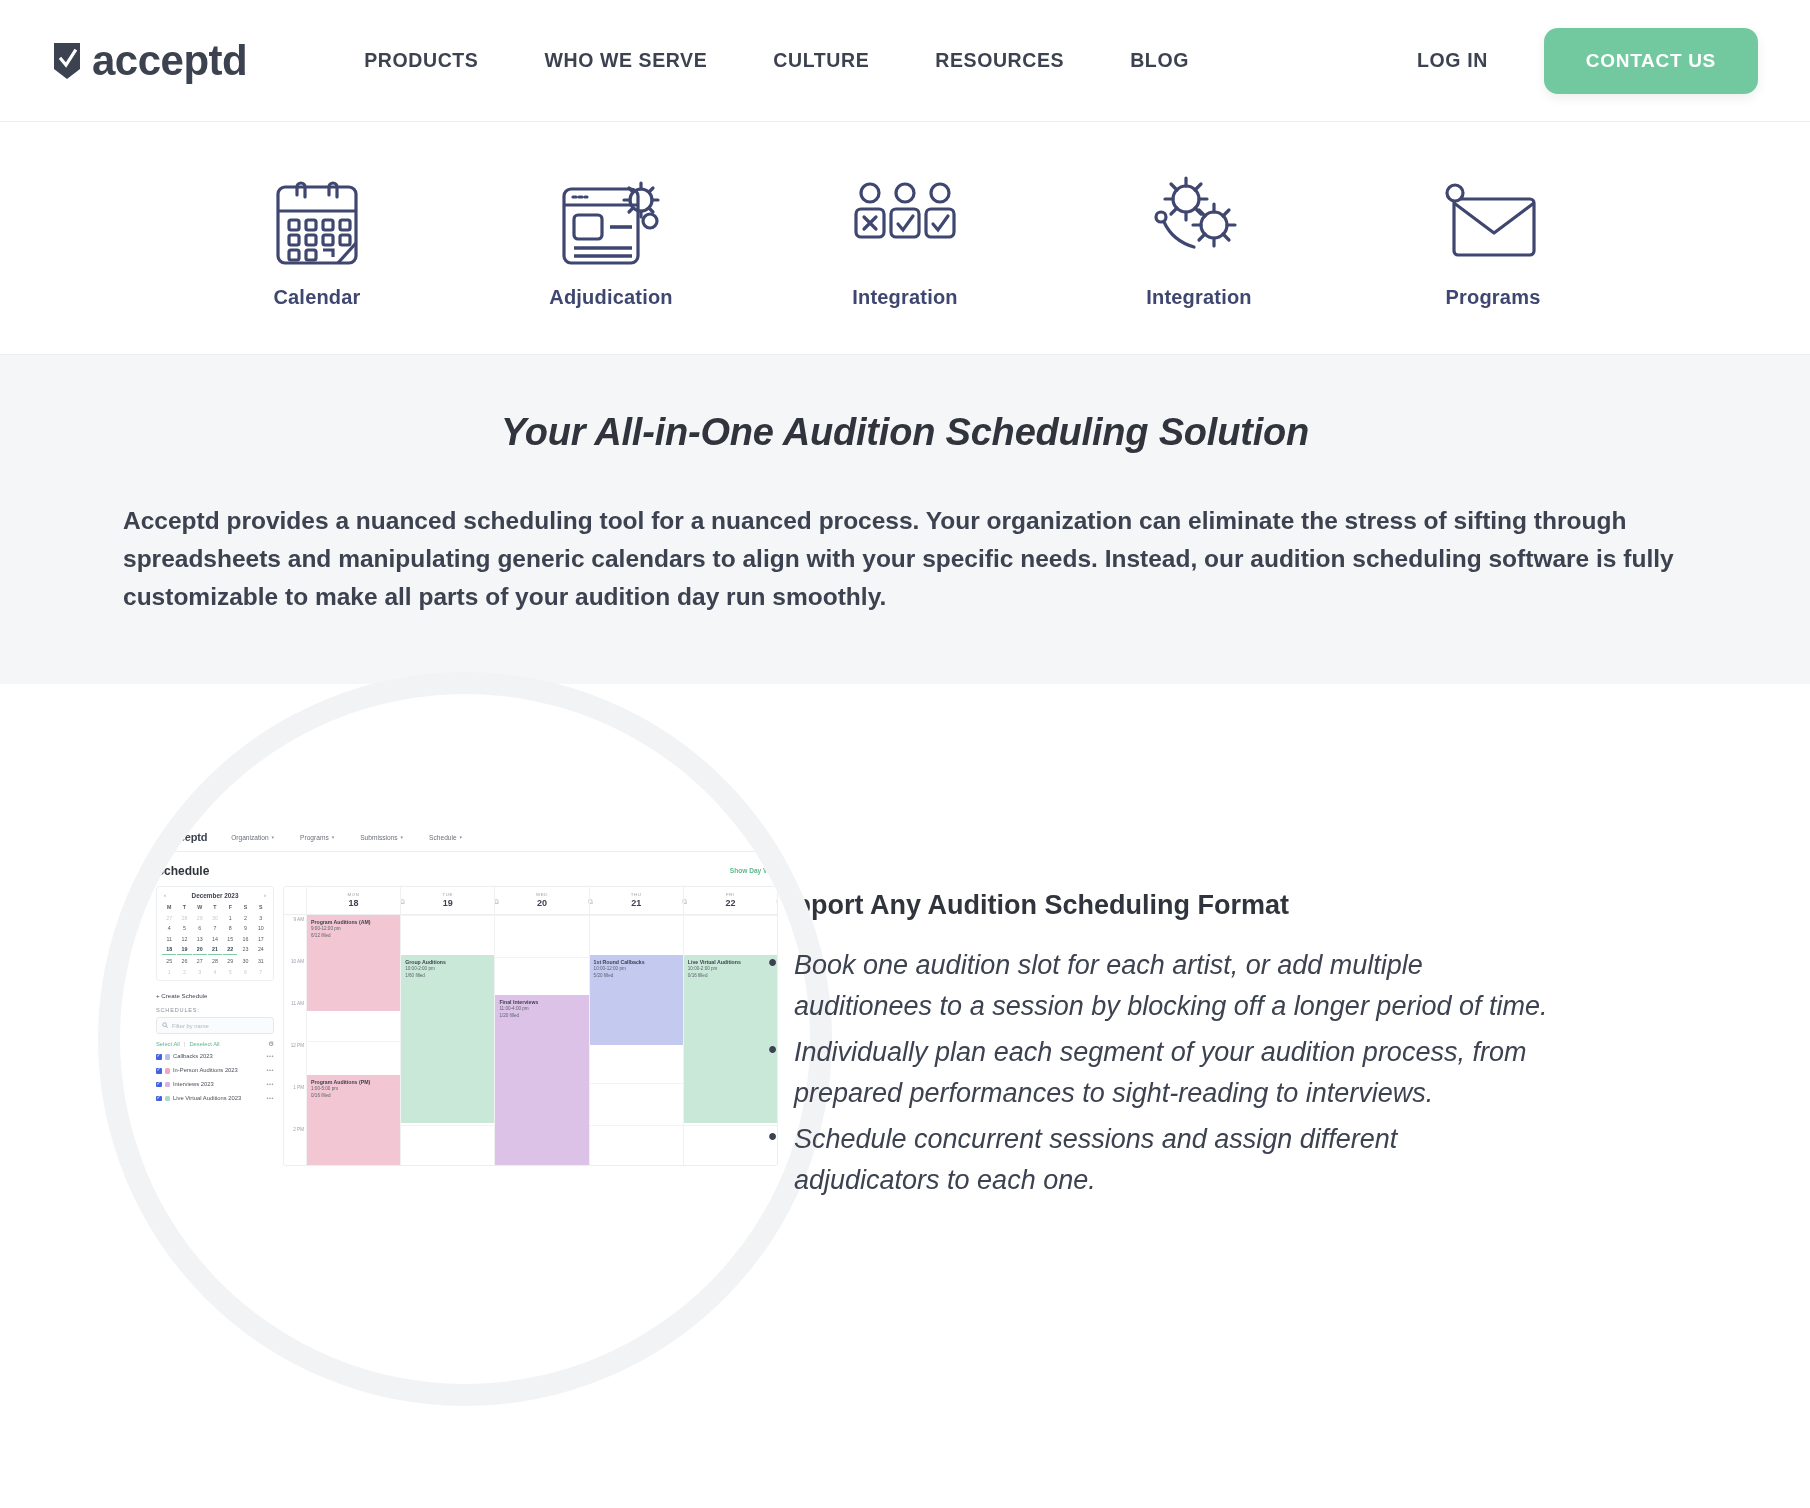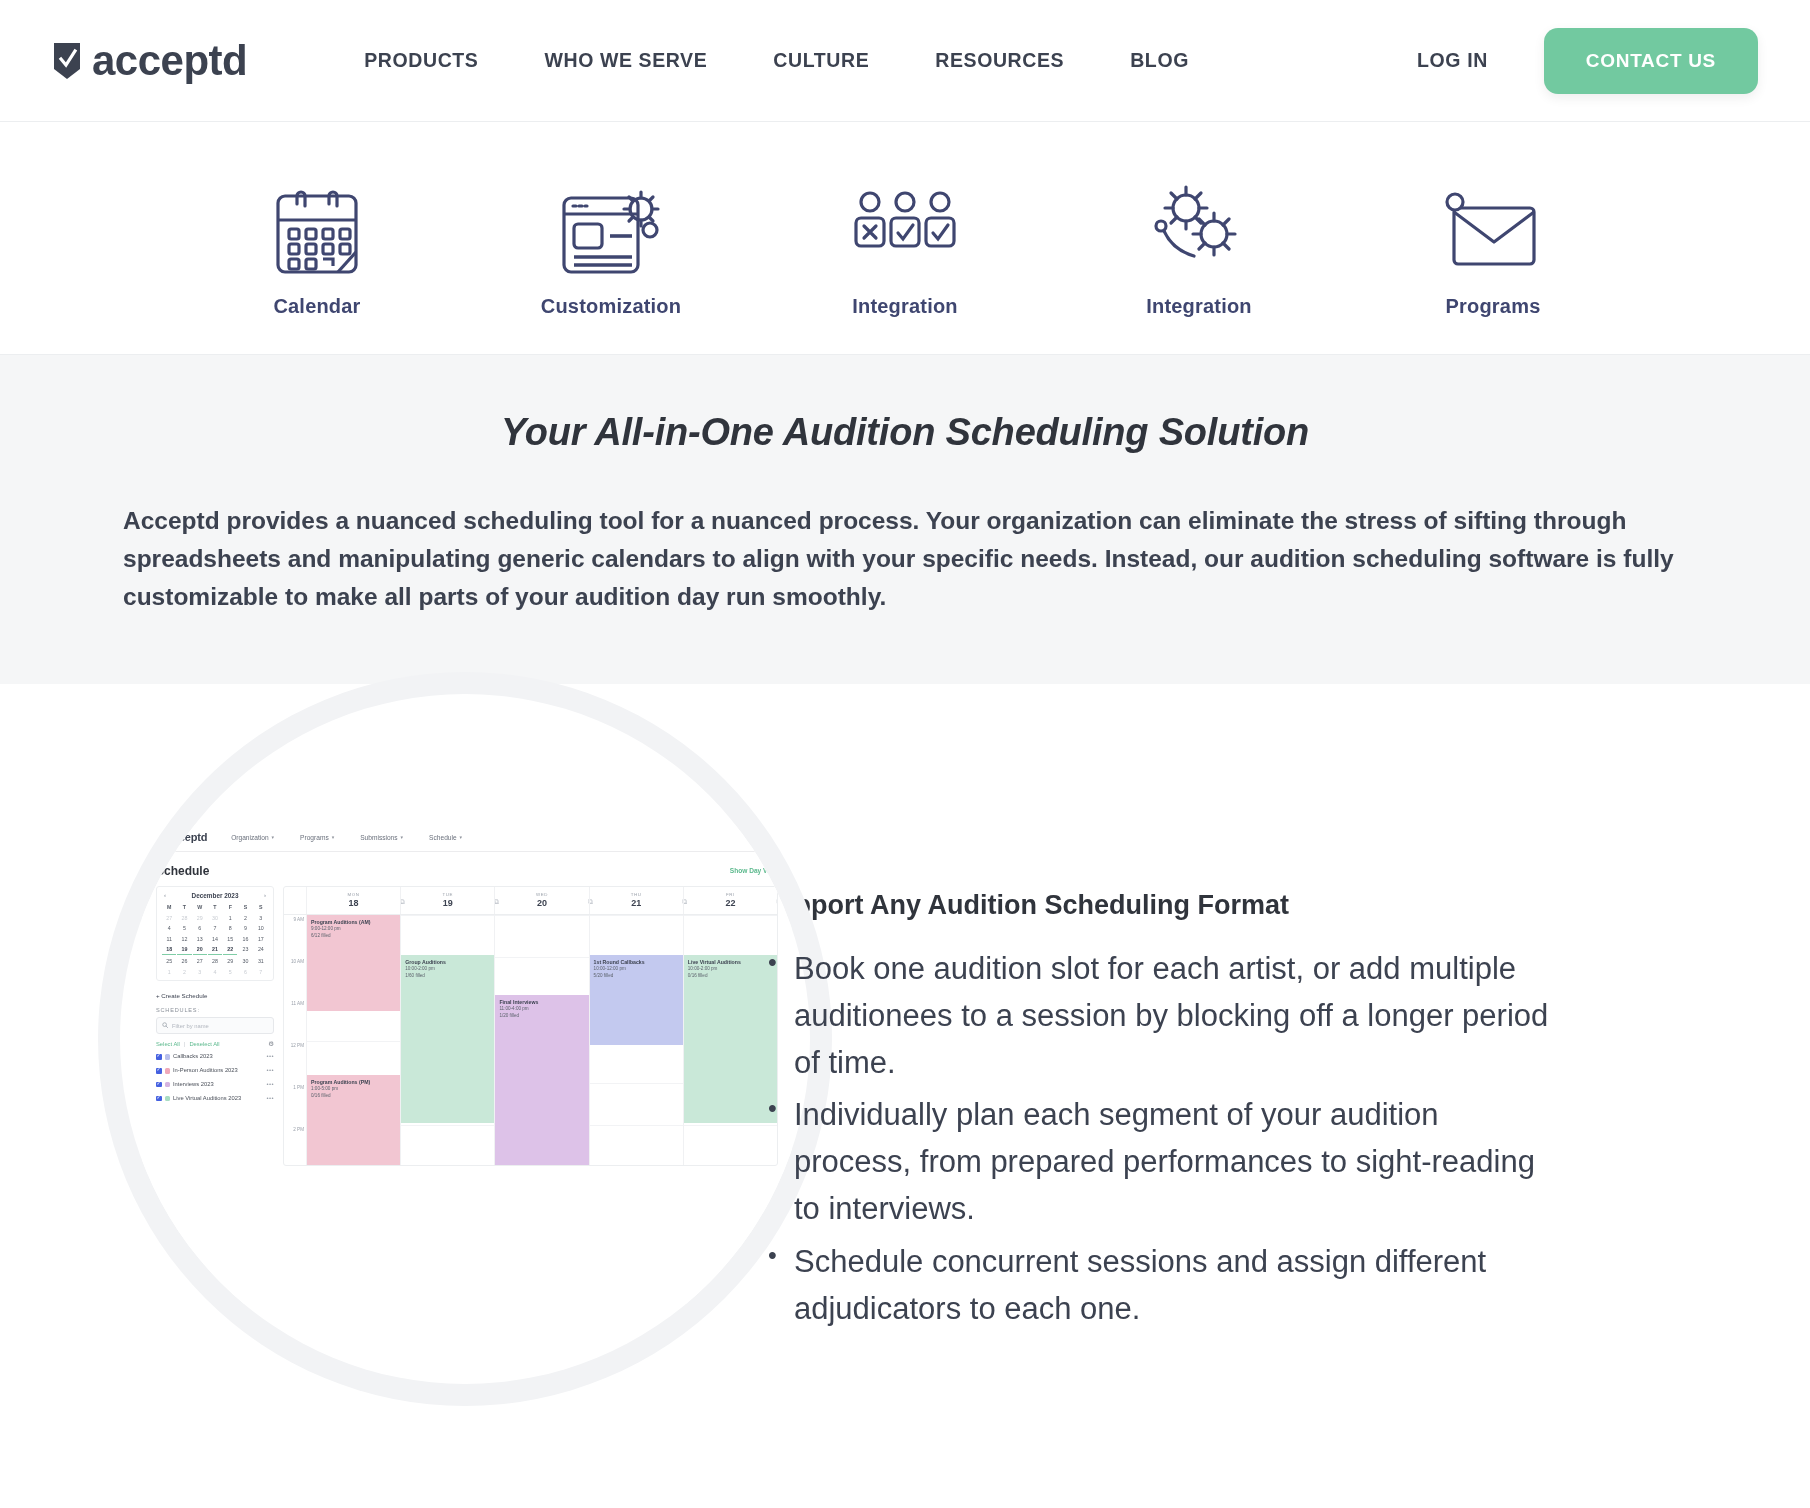--- a/index.html
+++ b/index.html
@@ -88,21 +88,21 @@
     align-items: center;
     justify-content: center;
     gap: 0;
     padding: 0 170px;
   }
   .icon-item {
     flex: 1;
     display: flex;
     flex-direction: column;
     align-items: center;
-    justify-content: flex-end;
+    justify-content: center;
     cursor: pointer;
     height: 160px;
   }
   .icon-art { height: 106px; display: flex; align-items: center; justify-content: center; }
   .icon-label {
     margin-top: 12px;
     font-size: 20px;
     font-weight: 700;
     color: #3f4670;
     letter-spacing: 0.2px;
@@ -273,24 +273,25 @@
   .feature-title {
     font-size: 27px;
     font-weight: 700;
     color: #30343c;
     margin-bottom: 24px;
   }
   .feature-list { list-style: none; }
   .feature-list li {
     position: relative;
     padding-left: 34px;
-    font-size: 31px;
+    font-size: 27px;
     line-height: 1.52;
     color: #3c4250;
     margin-bottom: 5px;
+    font-style: italic;
   }
   .feature-list li::before {
     content: "•";
     position: absolute;
     left: 8px;
     top: -2px;
     font-size: 25px;
     color: #3c4250;
   }
 </style>
@@ -356,21 +357,21 @@
         <line x1="21" y1="28" x2="35" y2="28" stroke-dasharray="3 3" stroke-linecap="round"></line>
         <rect x="22" y="46" width="28" height="24" rx="4"></rect>
         <line x1="58" y1="58" x2="80" y2="58" stroke-width="3.6"></line>
         <line x1="22" y1="79" x2="80" y2="79" stroke-width="3.6"></line>
         <line x1="22" y1="87" x2="80" y2="87" stroke-width="3.6"></line>
         <circle cx="89" cy="31" r="11"></circle>
         <path d="M89 14 v6 M89 42 v6 M72 31 h6 M100 31 h6 M77 19 l4 4 M97 39 l4 4 M101 19 l-4 4 M81 39 l-4 4" stroke-linecap="round"></path>
         <circle cx="98" cy="52" r="7"></circle>
       </svg>
     </div>
-    <div class="icon-label">Customization</div>
+    <div class="icon-label">Adjudication</div>
   </div>
 
   <div class="icon-item">
     <div class="icon-art">
       <svg width="120" height="104" viewBox="0 0 120 104" fill="none" stroke="#3f4670" stroke-width="3.2">
         <circle cx="25" cy="24" r="9"></circle>
         <circle cx="60" cy="24" r="9"></circle>
         <circle cx="95" cy="24" r="9"></circle>
         <rect x="11" y="40" width="28" height="28" rx="5"></rect>
         <rect x="46" y="40" width="28" height="28" rx="5"></rect>

